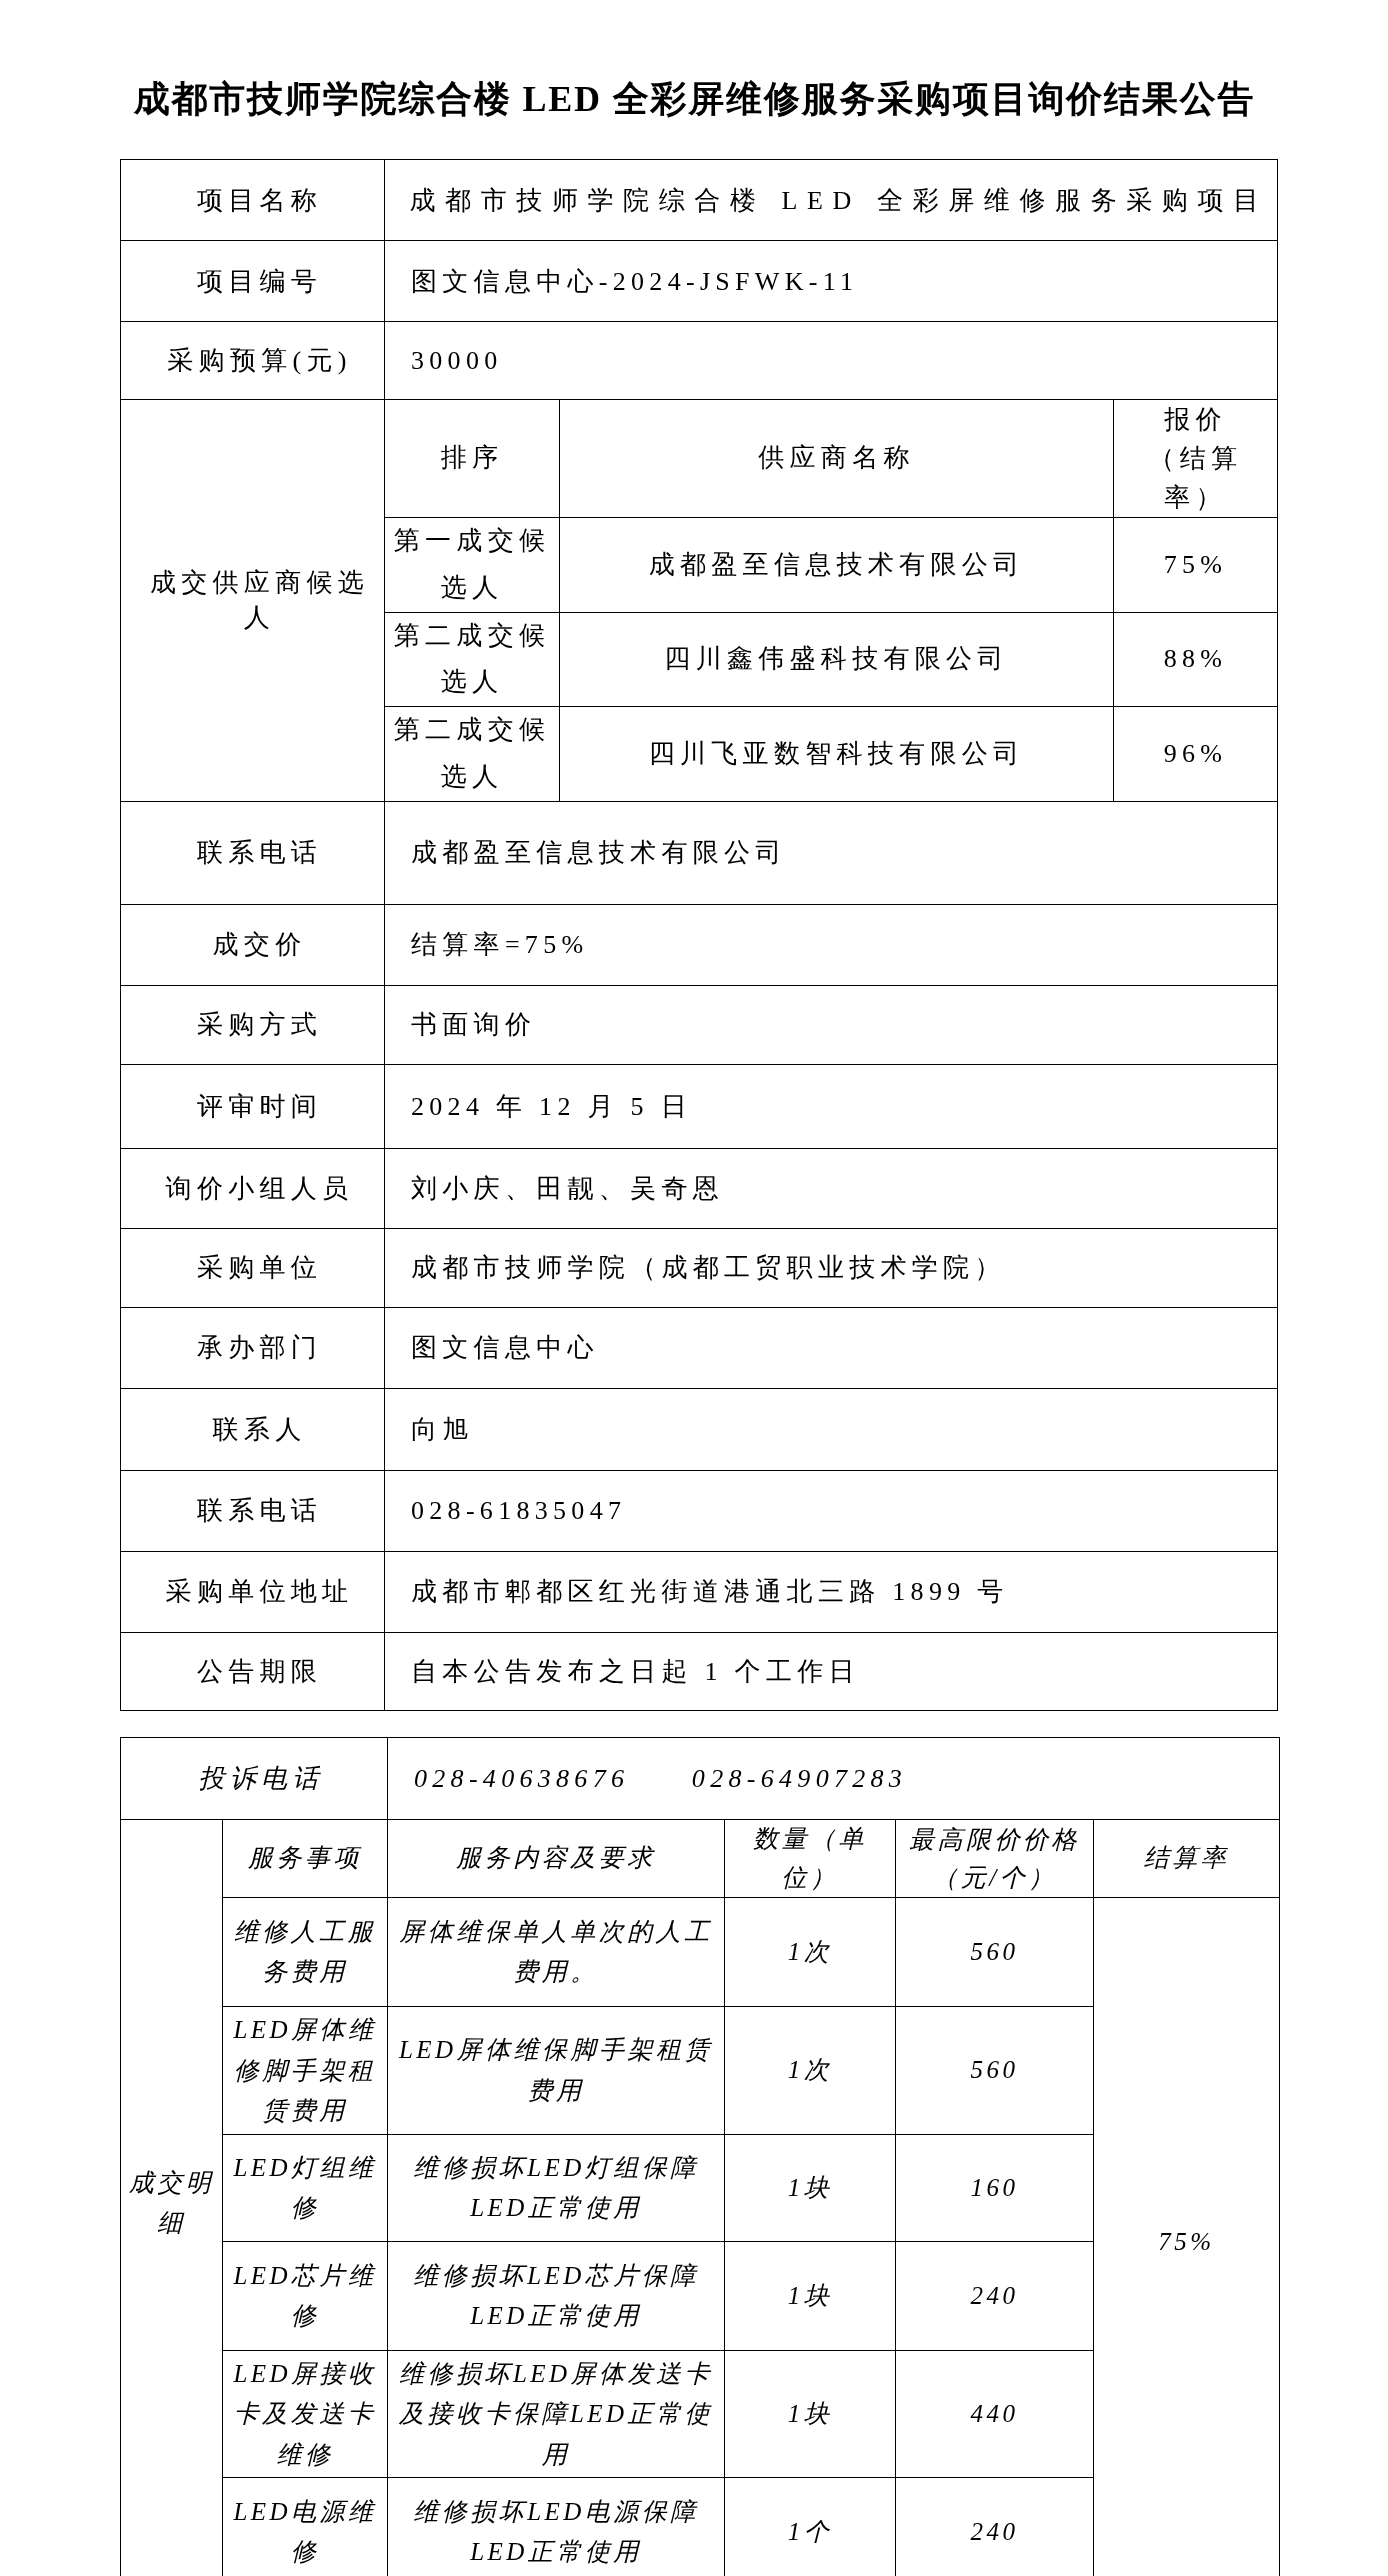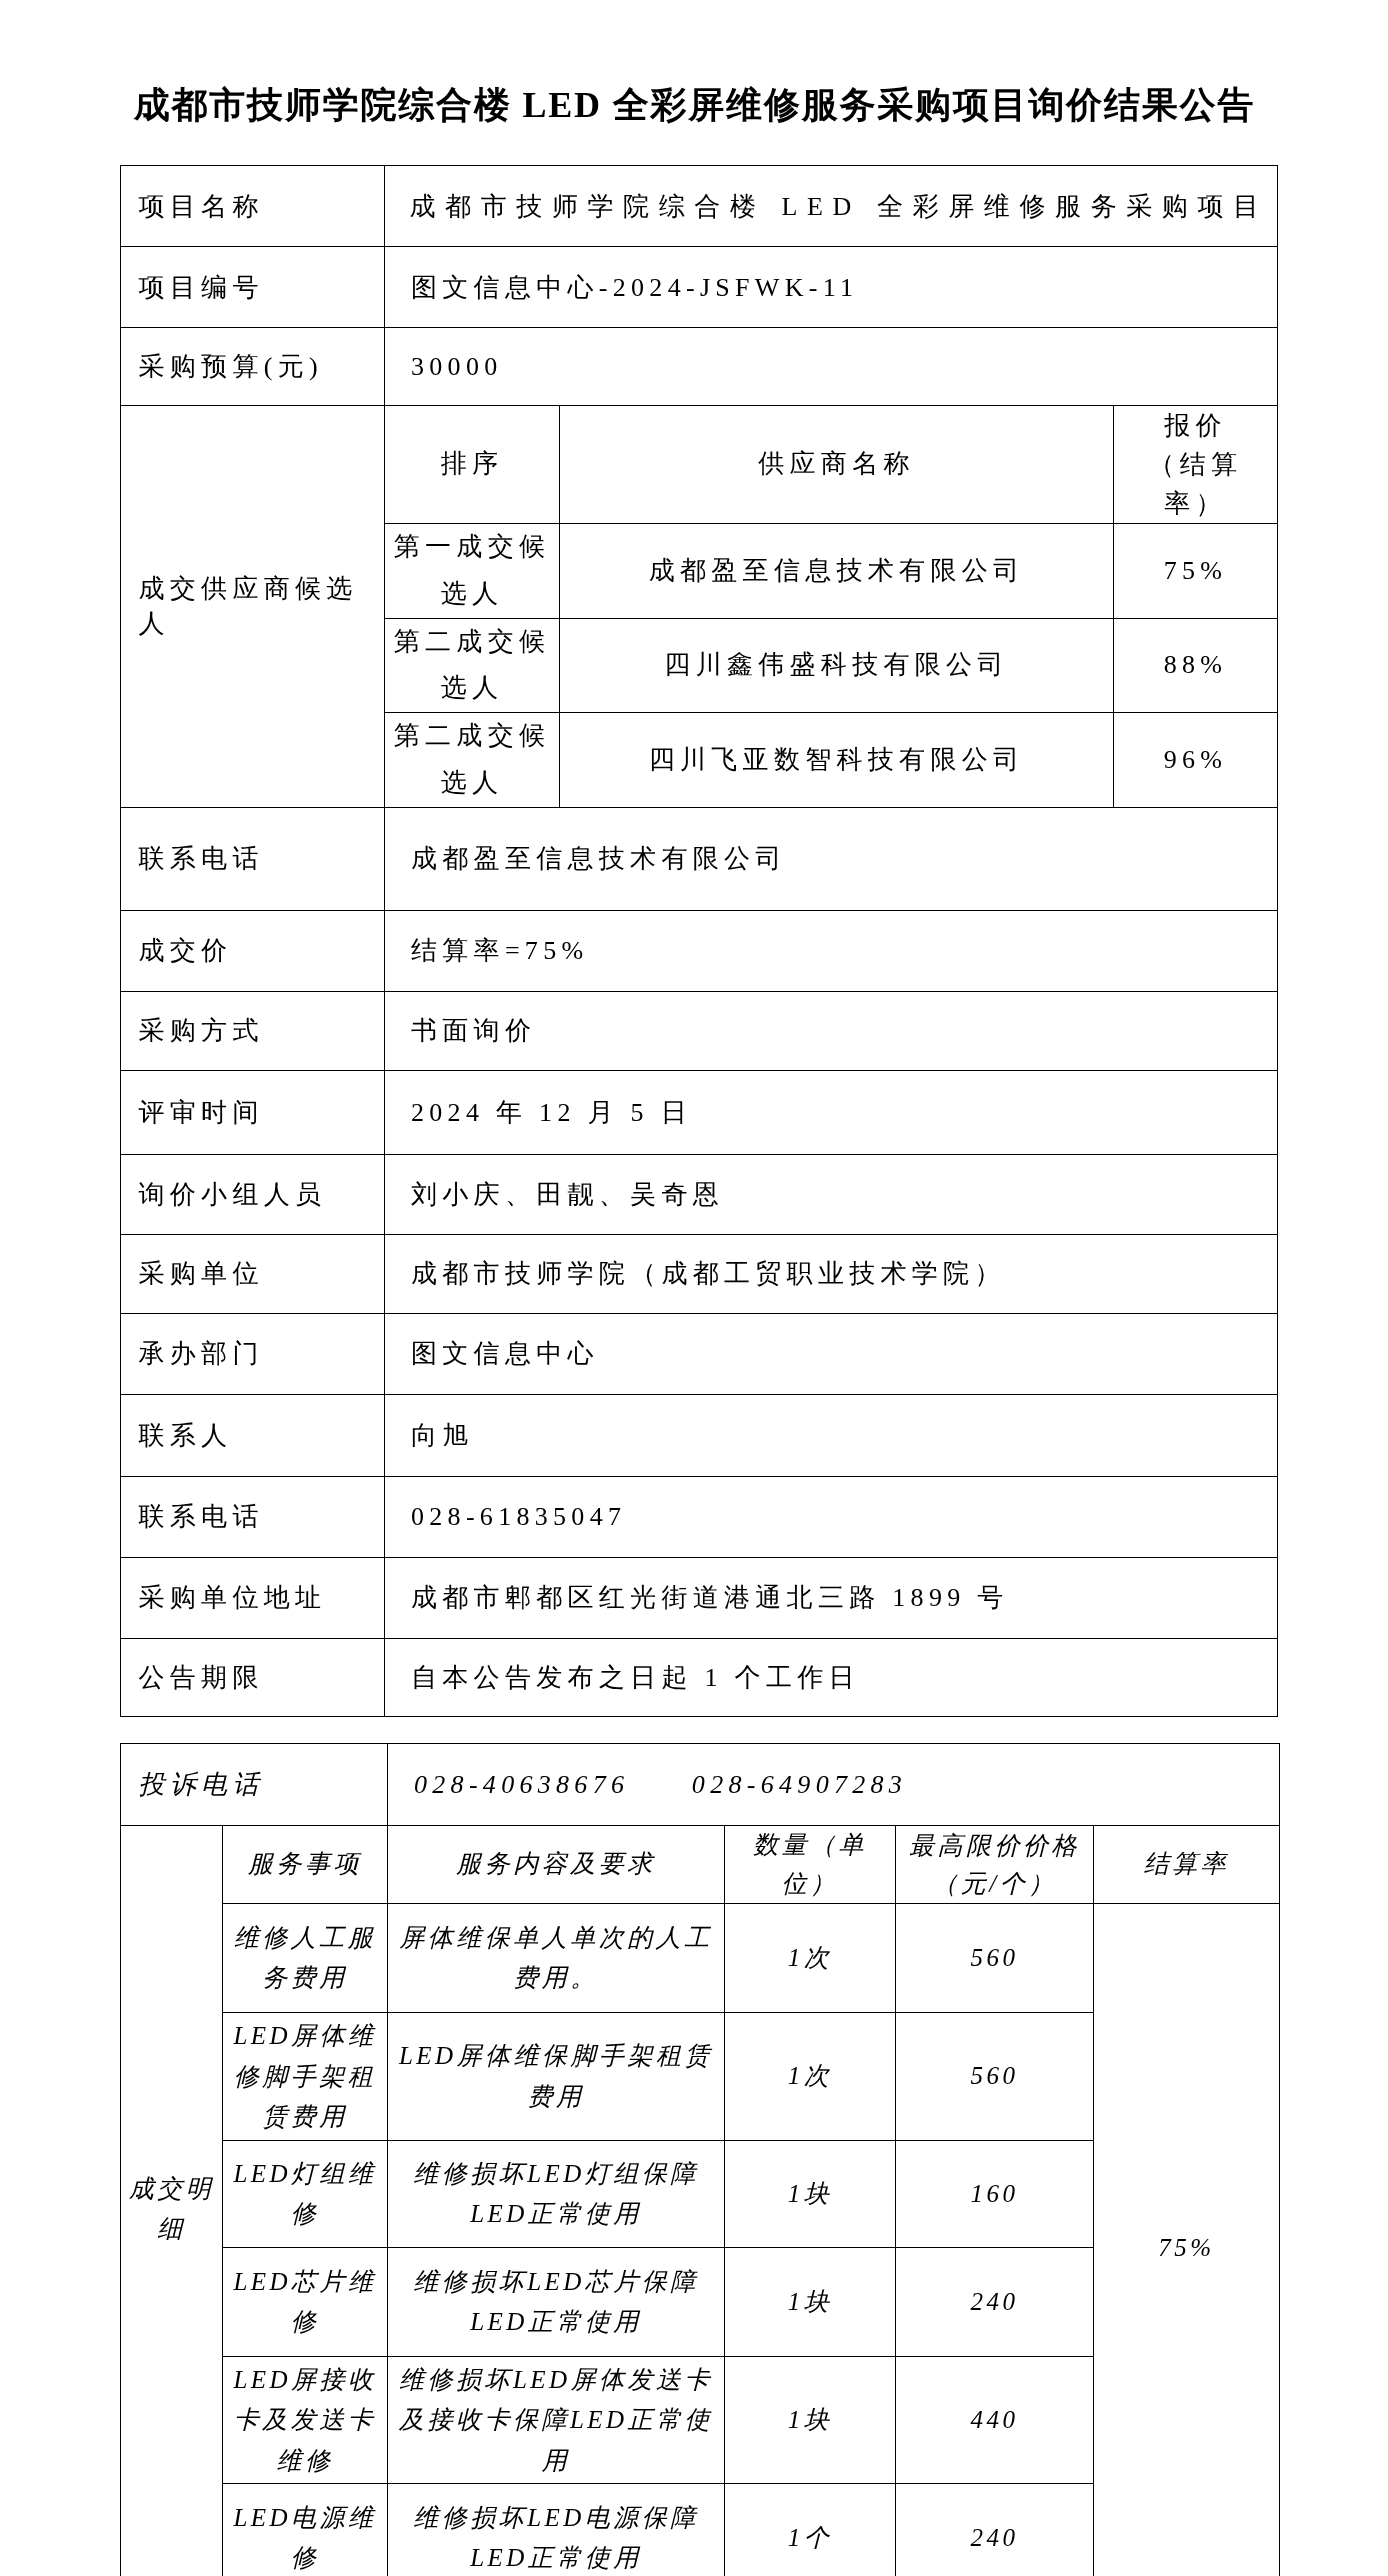--- a/index.html
+++ b/index.html
@@ -2,29 +2,29 @@
 <html style="font-size:14px"><head>
 <meta charset="utf-8">
 <style>
   html,body{margin:0;padding:0;}
   body{
     width:1389px;height:2576px;background:#ffffff;color:#000;
     font-family:"Liberation Serif","DejaVu Serif",serif;
     -webkit-font-smoothing:antialiased;
   }
   .doc-title{
-    padding-top:74px;margin:8px;text-align:center;
+    padding-top:74px;margin:2px;text-align:center;
     font-size:36px;font-weight:bold;letter-spacing:1.8px;line-height:46px;
   }
   table{border-collapse:collapse;table-layout:fixed;margin-left:120px;}
   td{border:1.8px solid #000;font-size:26px;letter-spacing:5.3px;vertical-align:middle;
      overflow:hidden;}
   .t1{margin-top:37px;width:1157px;}
   .t2{margin-top:26px;width:1157px;}
-  .lbl{text-align:left;padding:0 3.5px 0 17.5px;}
+  .lbl{text-align:center;padding:0 3.5px 0 17.5px;}
   .val{text-align:left;padding:0 7px 0 26px;white-space:pre-wrap;}
   .spread{letter-spacing:9.6px;padding-left:24.5px;}
   .ctr{text-align:center;padding:0 3.5px;line-height:1.55;}
   .t2 td{font-size:25px;letter-spacing:3.5px;font-style:italic;}
   .t2 .cell-wrap{line-height:1.62;}
   .hdr2 span{display:block;line-height:1.5;}
   .rank-cell{line-height:1.8;}
 </style>
 </head>
 <body>

